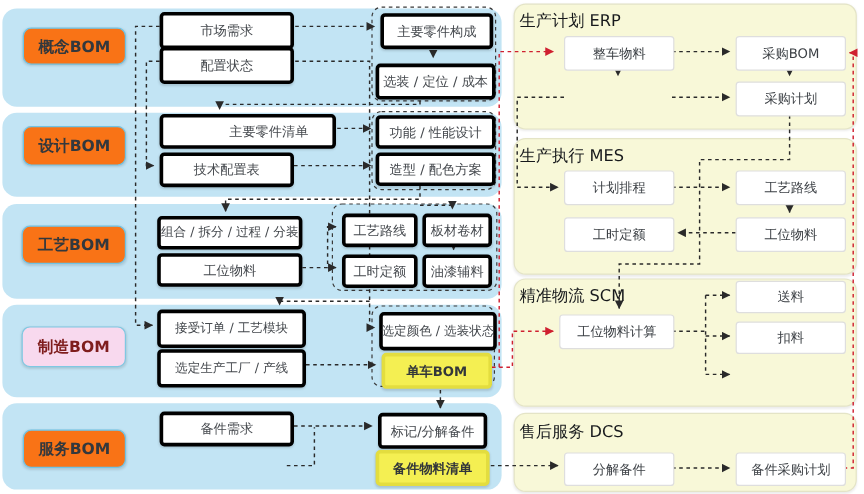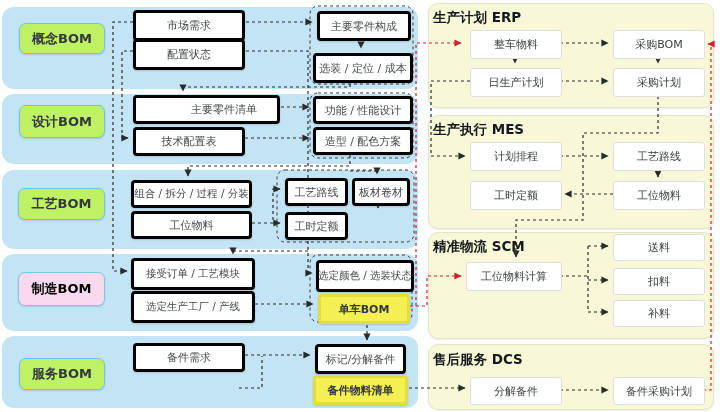--- a/index.html
+++ b/index.html
@@ -1,30 +1,30 @@
 <!DOCTYPE html>
 <html><head>
 <meta charset="utf-8">
 <style>
   html,body{margin:0;padding:0;background:#fff;}
   #stage{position:relative;width:720px;height:412px;background:#fff;overflow:hidden;
          font-family:"DejaVu Sans","Liberation Sans",sans-serif;}
   .band{position:absolute;left:2px;width:416px;background:#c2e4f4;border-radius:12px;}
-  .bomlabel{position:absolute;background:#bef264;border:1.5px solid #6fc4e6;border-radius:7px;
+  .bomlabel{position:absolute;background:#f97316;border:1.5px solid #6fc4e6;border-radius:7px;
             display:flex;align-items:center;justify-content:center;font-weight:bold;
             font-size:13px;color:#33383d;box-shadow:0 1px 2px rgba(0,0,0,.12);}
-  .bomlabel.pink{background:#f8d9ee;color:#000000;border-color:#7fc8e2;}
+  .bomlabel.pink{background:#f8d9ee;color:#7f1d1d;border-color:#7fc8e2;}
   .node{position:absolute;background:#fff;border:3px solid #000000;border-radius:4px;
         display:flex;align-items:center;justify-content:center;font-size:11px;color:#44484d;
         box-shadow:0 1px 2px rgba(0,0,0,.14);white-space:nowrap;}
   .node.small{font-size:10.5px;}
   .node.yellow{background:#f4ef52;border-color:#e3dd3f;font-weight:600;color:#33373a;}
   .panel{position:absolute;left:428px;width:284px;background:#f8f8d8;border:1px solid #e4e4c6;
          border-radius:10px;box-shadow:0 1px 2px rgba(0,0,0,.08);}
-  .ptitle{position:absolute;font-size:13.5px;font-weight:bold;color:#17191c;white-space:nowrap;}
+  .ptitle{position:absolute;font-size:13.5px;font-weight:normal;color:#17191c;white-space:nowrap;}
   .pnode{position:absolute;background:#fff;border:1px solid #dedede;border-radius:3px;
          display:flex;align-items:center;justify-content:center;font-size:11px;color:#3c4045;
          white-space:nowrap;}
   svg#wires{position:absolute;left:0;top:0;z-index:5;pointer-events:none;}
   .band,.panel{z-index:1;}
   .bomlabel,.node,.pnode,.ptitle{z-index:10;}
   .bline{stroke:#2a2a2a;stroke-width:1.2;fill:none;stroke-dasharray:3 3;}
   .rline{stroke:#cf2030;stroke-width:1.2;fill:none;stroke-dasharray:3 3;}
   .gline{stroke:#3a3a3a;stroke-width:1;fill:none;stroke-dasharray:3 3;}
 </style>
@@ -117,46 +117,45 @@
   <div class="node" style="left:133px;top:95px;width:106px;height:23px;padding-left:35px;">主要零件清单</div>
   <div class="node" style="left:133px;top:127px;width:106px;height:23px;">技术配置表</div>
   <div class="node" style="left:313px;top:96px;width:94px;height:22px;">功能 / 性能设计</div>
   <div class="node" style="left:313px;top:127px;width:94px;height:22px;">造型 / 配色方案</div>
 
   <div class="node small" style="left:131px;top:180px;width:115px;height:22px;">组合 / 拆分 / 过程 / 分装</div>
   <div class="node" style="left:131px;top:211px;width:115px;height:22px;">工位物料</div>
   <div class="node" style="left:285px;top:178px;width:57px;height:22px;">工艺路线</div>
   <div class="node" style="left:352px;top:178px;width:52px;height:22px;">板材卷材</div>
   <div class="node" style="left:285px;top:212px;width:57px;height:22px;">工时定额</div>
+  <div class="node" style="left:352px;top:212px;width:52px;height:22px;">油漆辅料</div>
 
   <div class="node small" style="left:131px;top:258px;width:118px;height:26px;">接受订单 / 工艺模块</div>
   <div class="node small" style="left:131px;top:291px;width:118px;height:26px;">选定生产工厂 / 产线</div>
   <div class="node small" style="left:316px;top:260px;width:92px;height:26px;">选定颜色 / 选装状态</div>
   <div class="node yellow" style="left:318px;top:294px;width:86px;height:24px;">单车BOM</div>
 
   <div class="node" style="left:133px;top:343px;width:106px;height:23px;">备件需求</div>
   <div class="node" style="left:315px;top:344px;width:85px;height:24px;">标记/分解备件</div>
   <div class="node yellow" style="left:313px;top:375px;width:89px;height:24px;">备件物料清单</div>
 
   <div class="ptitle" style="left:433px;top:9px;">生产计划 ERP</div>
   <div class="ptitle" style="left:433px;top:121px;">生产执行 MES</div>
   <div class="ptitle" style="left:433px;top:238px;">精准物流  SCM</div>
   <div class="ptitle" style="left:433px;top:351px;">售后服务  DCS</div>
 
   <div class="pnode" style="left:470px;top:30px;width:90px;height:27px;">整车物料</div>
   <div class="pnode" style="left:613px;top:30px;width:90px;height:27px;">采购BOM</div>
-  <div class="pnode" style="left:470px;top:68px;width:90px;height:27px;">日生产计划</div>
   <div class="pnode" style="left:613px;top:68px;width:90px;height:27px;">采购计划</div>
 
   <div class="pnode" style="left:470px;top:142px;width:90px;height:27px;">计划排程</div>
   <div class="pnode" style="left:613px;top:142px;width:90px;height:27px;">工艺路线</div>
   <div class="pnode" style="left:470px;top:181px;width:90px;height:27px;">工时定额</div>
   <div class="pnode" style="left:613px;top:181px;width:90px;height:27px;">工位物料</div>
 
   <div class="pnode" style="left:466px;top:262px;width:94px;height:27px;">工位物料计算</div>
   <div class="pnode" style="left:613px;top:234px;width:90px;height:25px;">送料</div>
   <div class="pnode" style="left:613px;top:268px;width:90px;height:25px;">扣料</div>
-  <div class="pnode" style="left:613px;top:300px;width:90px;height:25px;">补料</div>
 
   <div class="pnode" style="left:470px;top:377px;width:90px;height:26px;">分解备件</div>
   <div class="pnode" style="left:613px;top:377px;width:90px;height:26px;">备件采购计划</div>
 
 </div>
 
 </body></html>

